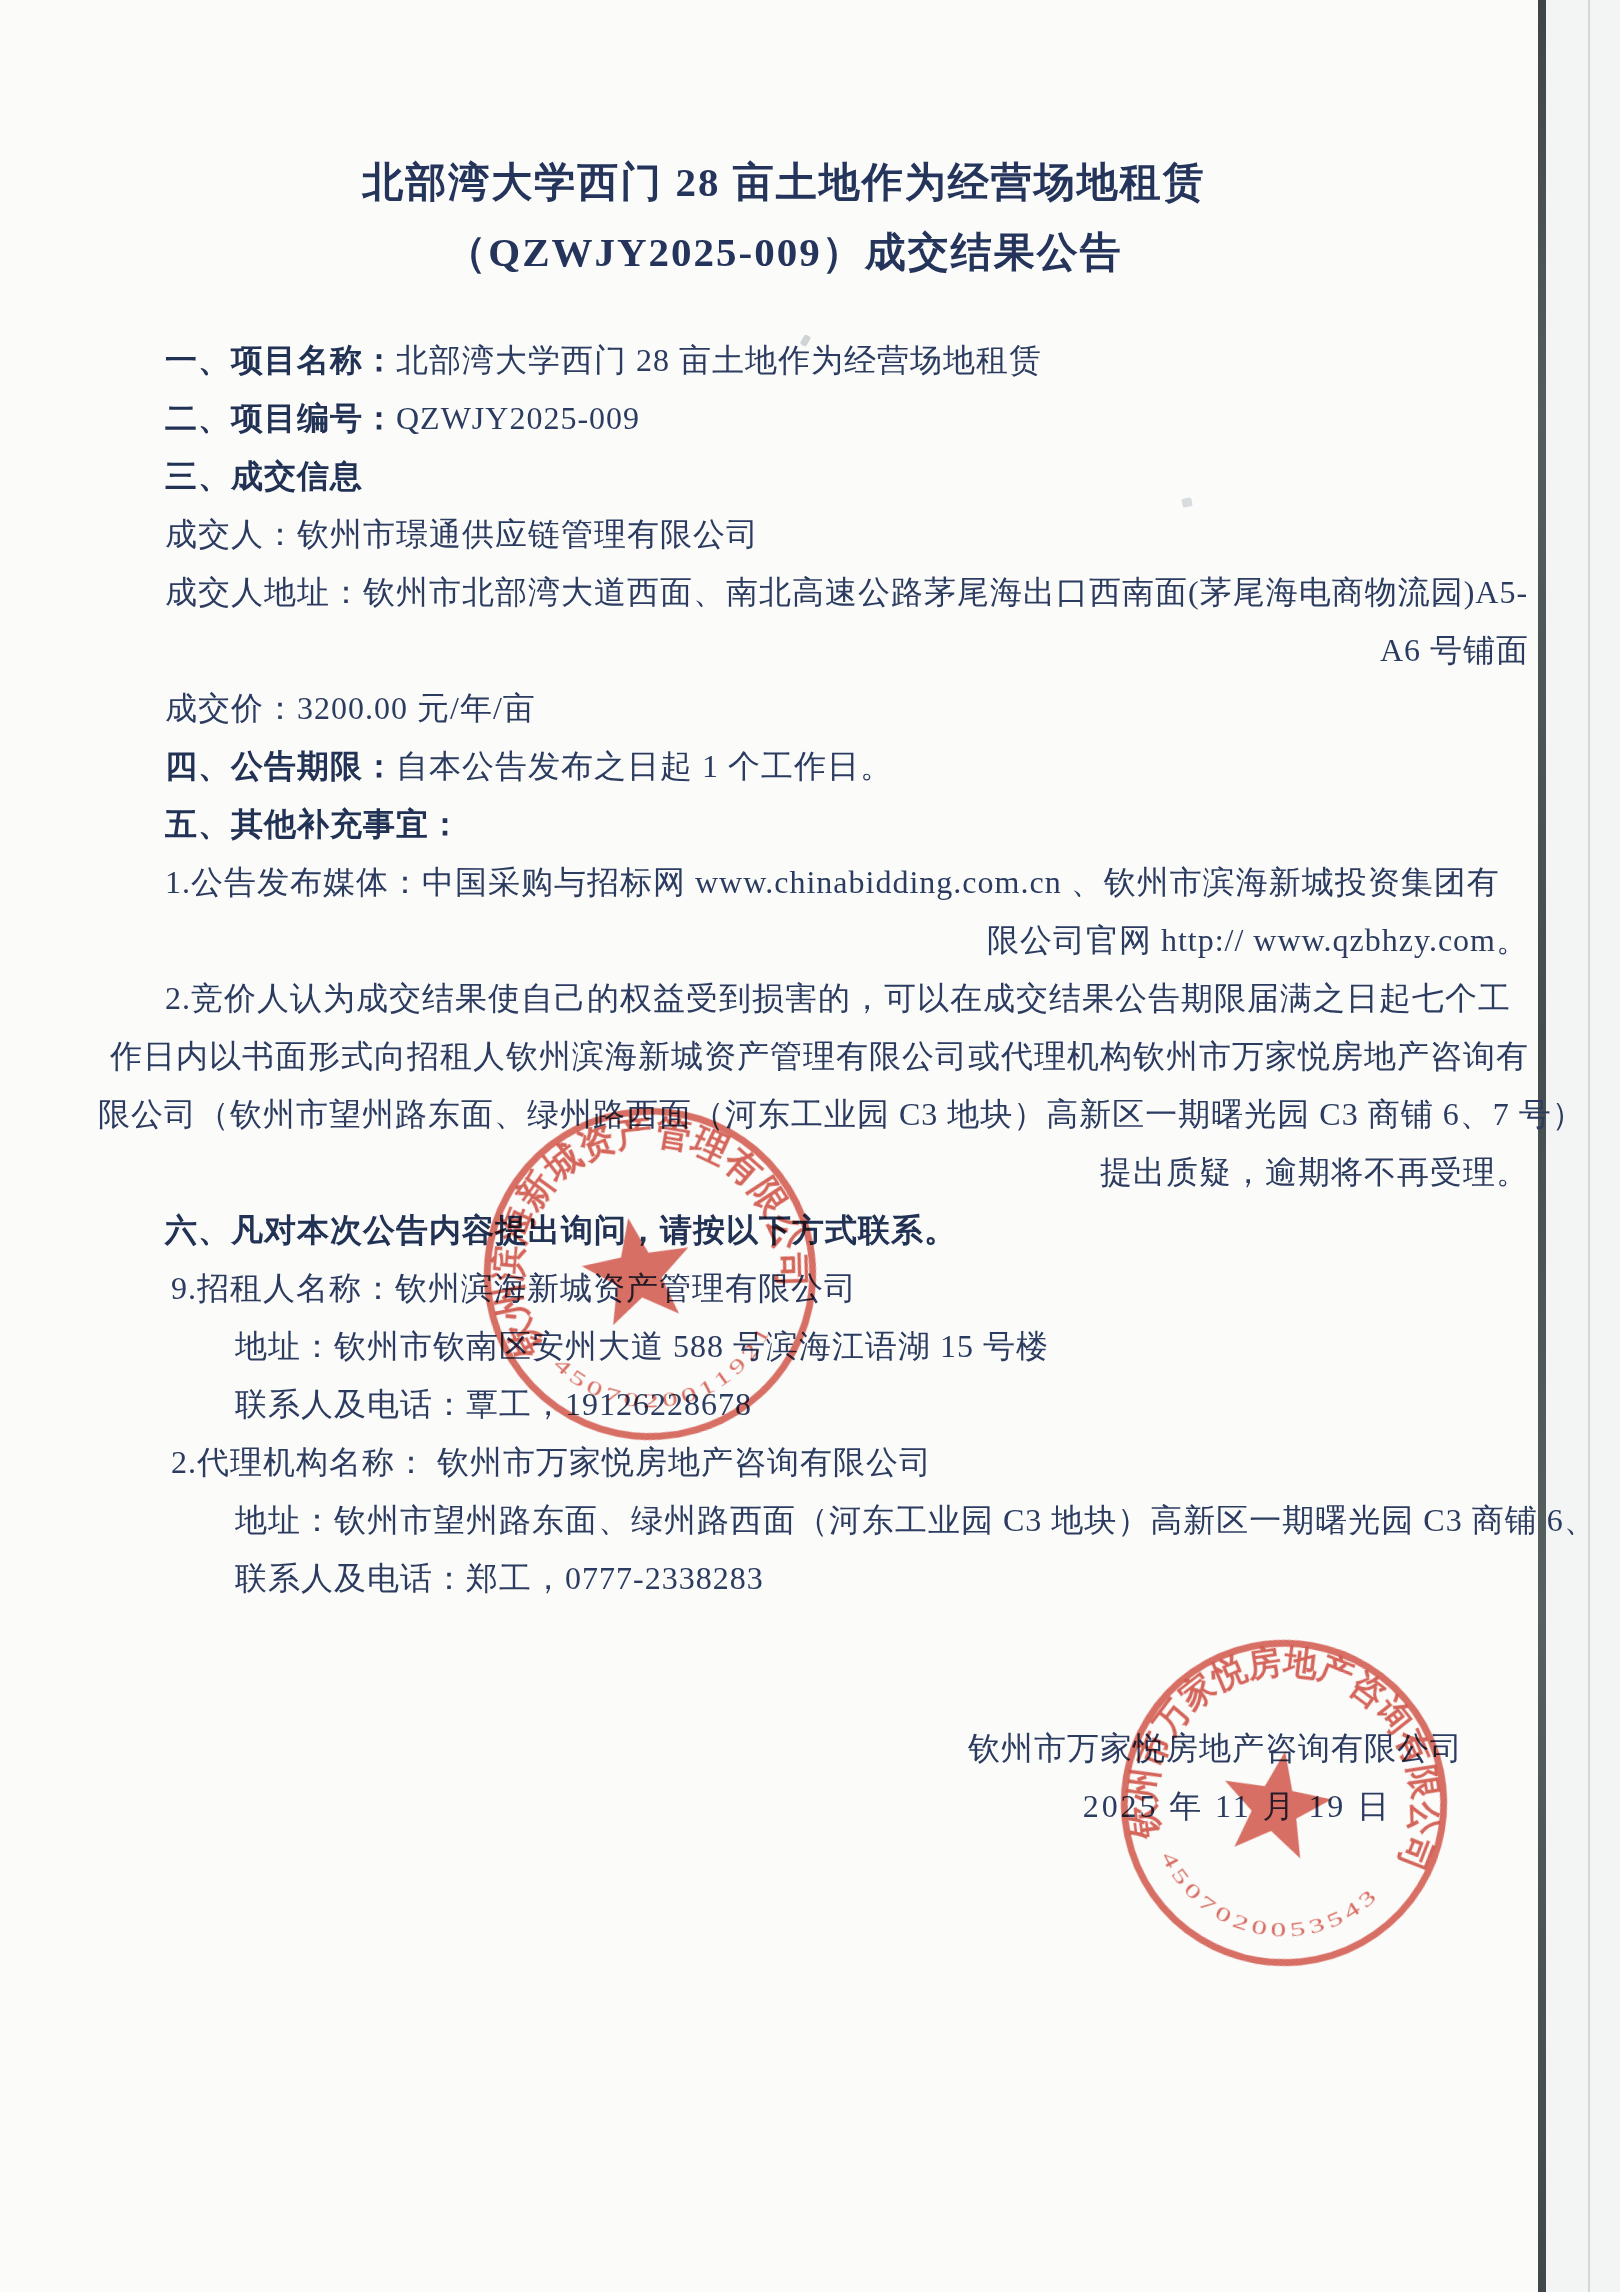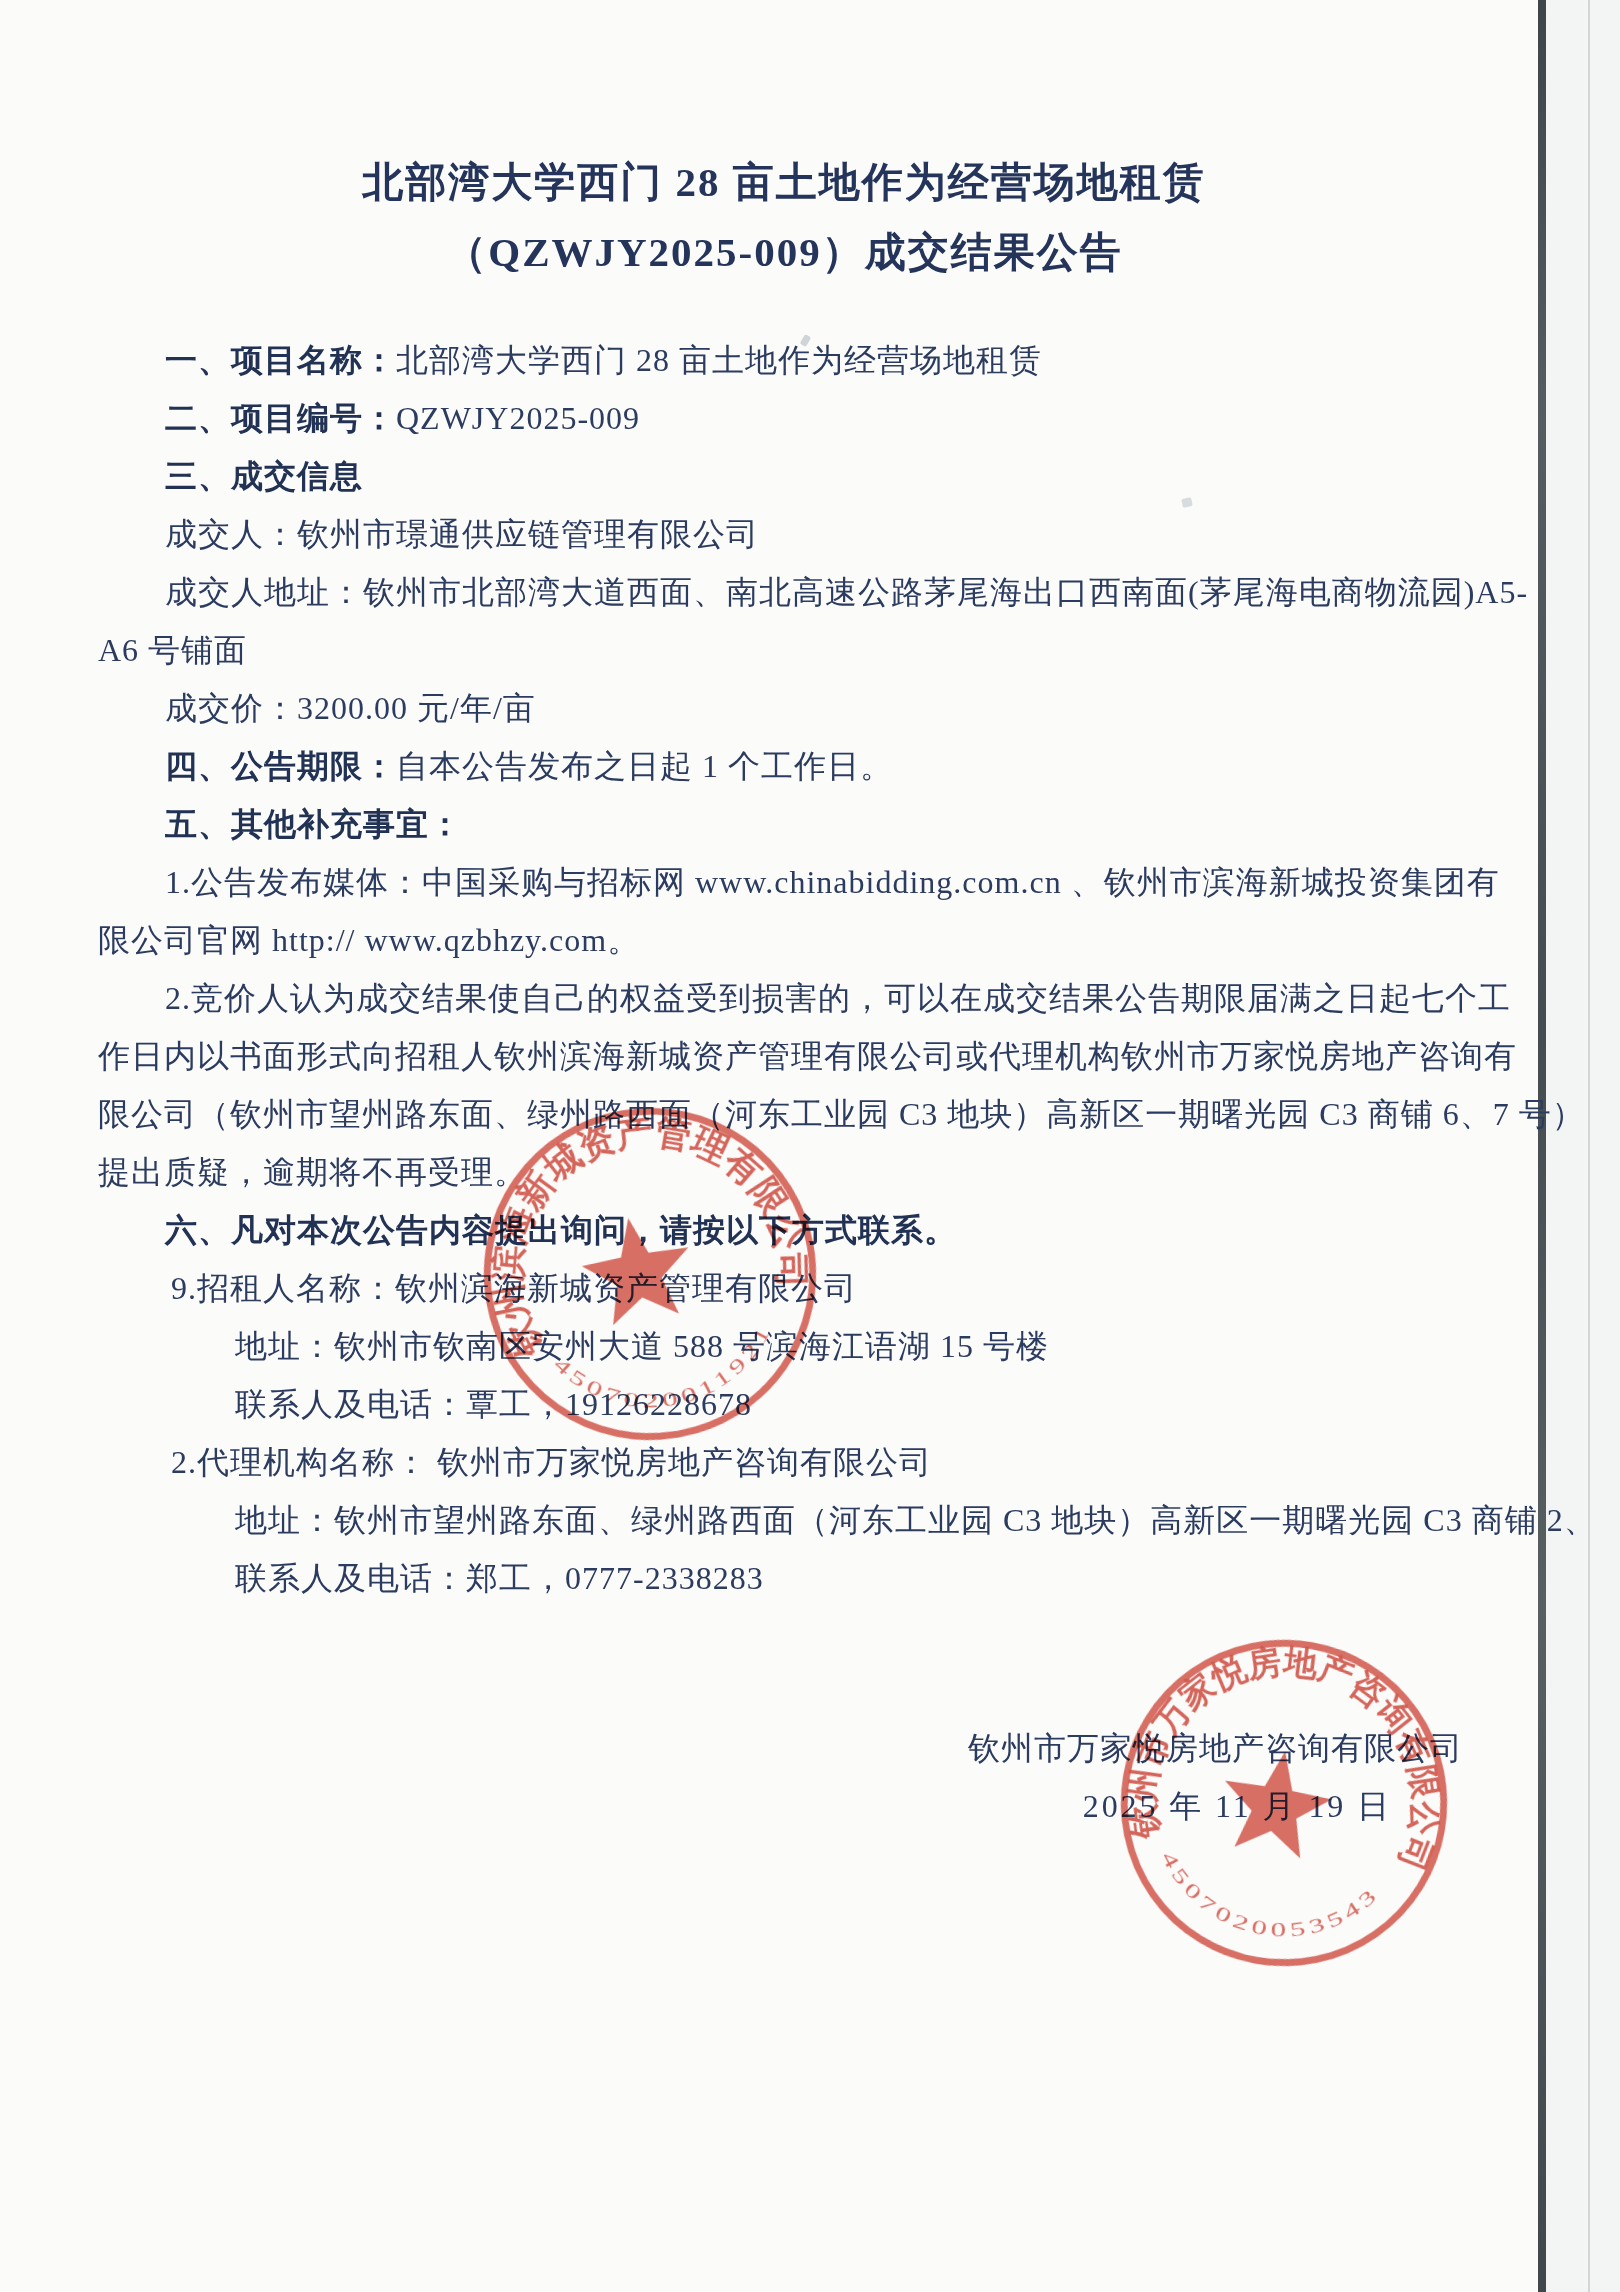--- a/index.html
+++ b/index.html
@@ -43,21 +43,21 @@
     position:absolute;left:98px;top:331px;width:1431px;
   }
   .line{
     height:58px;line-height:58px;
     font-size:32px;white-space:nowrap;
     color:#2c3c60;
   }
   .line .seg{letter-spacing:1px;}
   .seg-b{font-weight:bold;color:#223254;}
   .ind-first{padding-left:67px;}
-  .ind-flush{padding-left:0;}
+  .ind-flush{padding-left:0;text-align:right;}
   .ind-sub1{padding-left:73px;}
   .ind-sub2{padding-left:137px;}
 
   .signature{
     position:absolute;height:58px;line-height:58px;
     font-size:32px;white-space:nowrap;color:#2c3c60;letter-spacing:1px;
   }
   .sig-company{top:1719px;right:157px;}
   .sig-date{top:1777px;right:228px;letter-spacing:2.9px;}
 
@@ -104,21 +104,21 @@
       <div class="line ind-flush"><span class="seg">限公司官网 http:// www.qzbhzy.com。</span></div>
       <div class="line ind-first"><span class="seg">2.竞价人认为成交结果使自己的权益受到损害的，可以在成交结果公告期限届满之日起七个工</span></div>
       <div class="line ind-flush"><span class="seg">作日内以书面形式向招租人钦州滨海新城资产管理有限公司或代理机构钦州市万家悦房地产咨询有</span></div>
       <div class="line ind-flush"><span class="seg">限公司（钦州市望州路东面、绿州路西面（河东工业园 C3 地块）高新区一期曙光园 C3 商铺 6、7 号）</span></div>
       <div class="line ind-flush"><span class="seg">提出质疑，逾期将不再受理。</span></div>
       <div class="line ind-first"><span class="seg seg-b">六、凡对本次公告内容提出询问，请按以下方式联系。</span></div>
       <div class="line ind-sub1"><span class="seg">9.招租人名称：钦州滨海新城资产管理有限公司</span></div>
       <div class="line ind-sub2"><span class="seg">地址：钦州市钦南区安州大道 588 号滨海江语湖 15 号楼</span></div>
       <div class="line ind-sub2"><span class="seg">联系人及电话：覃工，19126228678</span></div>
       <div class="line ind-sub1"><span class="seg">2.代理机构名称： 钦州市万家悦房地产咨询有限公司</span></div>
-      <div class="line ind-sub2"><span class="seg">地址：钦州市望州路东面、绿州路西面（河东工业园 C3 地块）高新区一期曙光园 C3 商铺 2、</span></div>
+      <div class="line ind-sub2"><span class="seg">地址：钦州市望州路东面、绿州路西面（河东工业园 C3 地块）高新区一期曙光园 C3 商铺 6、</span></div>
       <div class="line ind-sub2"><span class="seg">联系人及电话：郑工，0777-2338283</span></div>
     </div>
 
   <div class="signature sig-company">钦州市万家悦房地产咨询有限公司</div>
   <div class="signature sig-date">2025 年 11 月 19 日</div>
 
   <svg class="seal seal-1" viewBox="-200 -200 400 400">
     <defs>
       <path id="arcT1" d="M -119.6 55.8 A 132 132 0 1 1 119.6 55.8" fill="none"></path>
       <path id="arcB1" d="M -117.8 68 A 136 136 0 0 0 117.8 68" fill="none"></path>

